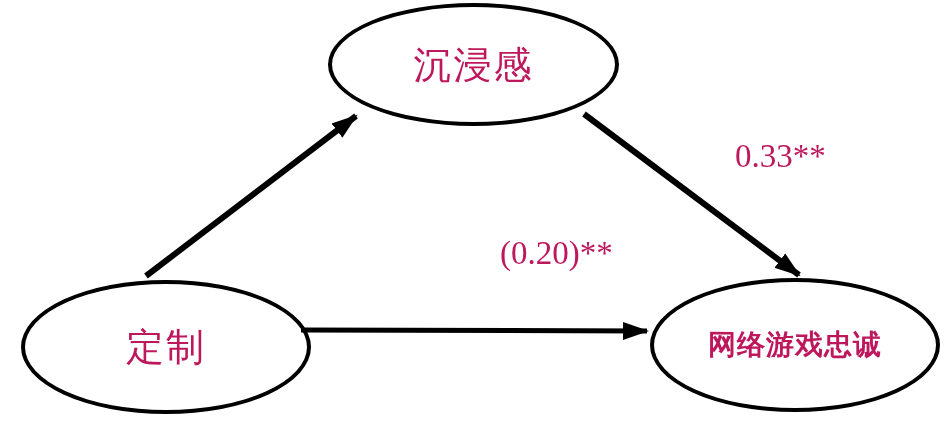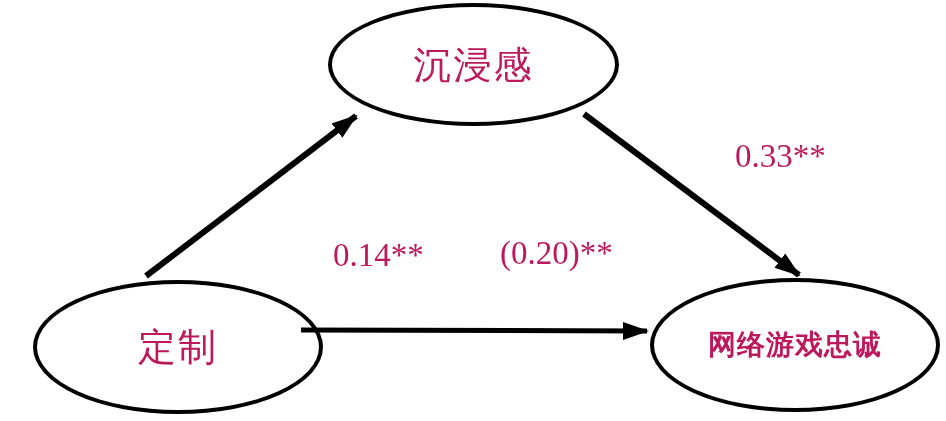--- a/index.html
+++ b/index.html
@@ -20,21 +20,21 @@
     position: absolute;
     box-sizing: border-box;
     border: 4px solid #000000;
     border-radius: 50%;
     background: #ffffff;
     display: flex;
     align-items: center;
     justify-content: center;
   }
   .node-immersion    { left: 328px; top: 3px;   width: 291px; height: 123px; }
-  .node-customization{ left: 33px;  top: 280px; width: 290px; height: 134px; }
+  .node-customization{ left: 21px;  top: 280px; width: 290px; height: 134px; }
   .node-loyalty      { left: 650px; top: 278px; width: 290px; height: 134px; }
   .node-label {
     font-size: 38px;
     line-height: 1;
     letter-spacing: 2px;
     white-space: nowrap;
   }
   .node-loyalty .node-label { font-size: 28px; letter-spacing: 1px; font-weight: bold; }
   .coef {
     position: absolute;
@@ -78,17 +78,16 @@
       </marker>
     </defs>
     <line x1="146" y1="276" x2="356" y2="116" stroke="#000000" stroke-width="6" marker-end="url(#arrowhead)"></line>
     <line x1="584" y1="114" x2="799" y2="275" stroke="#000000" stroke-width="6" marker-end="url(#arrowhead)"></line>
     <line x1="301" y1="330" x2="647" y2="331" stroke="#000000" stroke-width="5" marker-end="url(#arrowhead)"></line>
   </svg>
 
 
   <div class="coef coef-b">0.33**</div>
 
-  <div class="coef coef-c">0.14**</div>
 
   <div class="coef coef-c-paren">(0.20)**</div>
 
 </div>
 
 </body></html>

